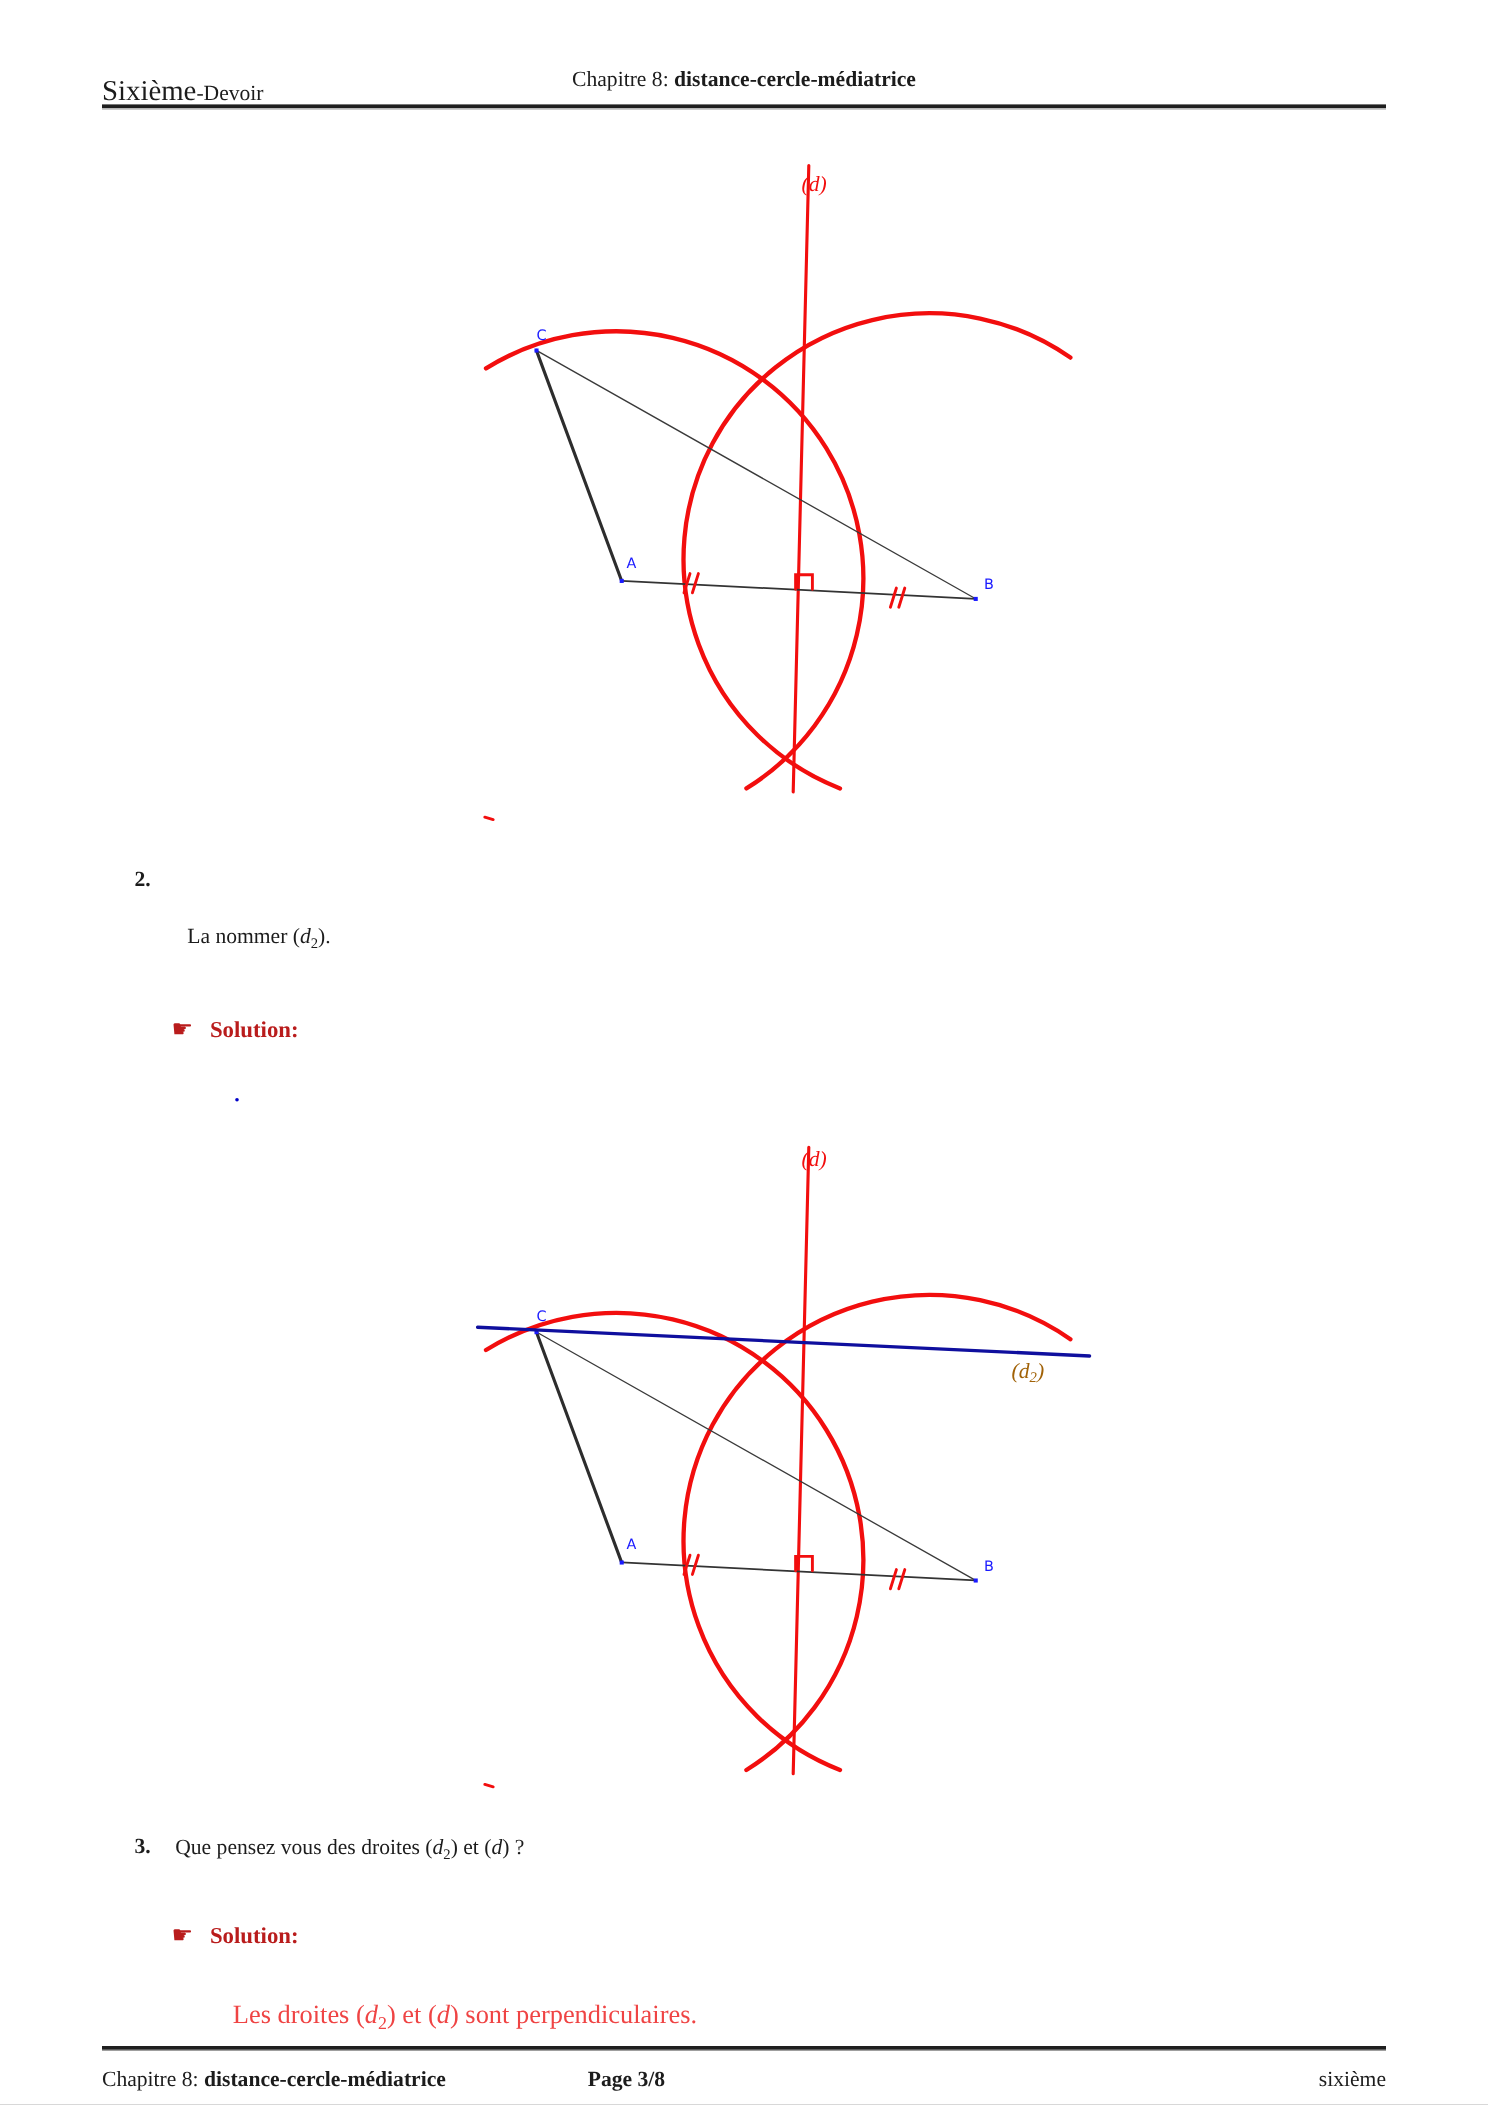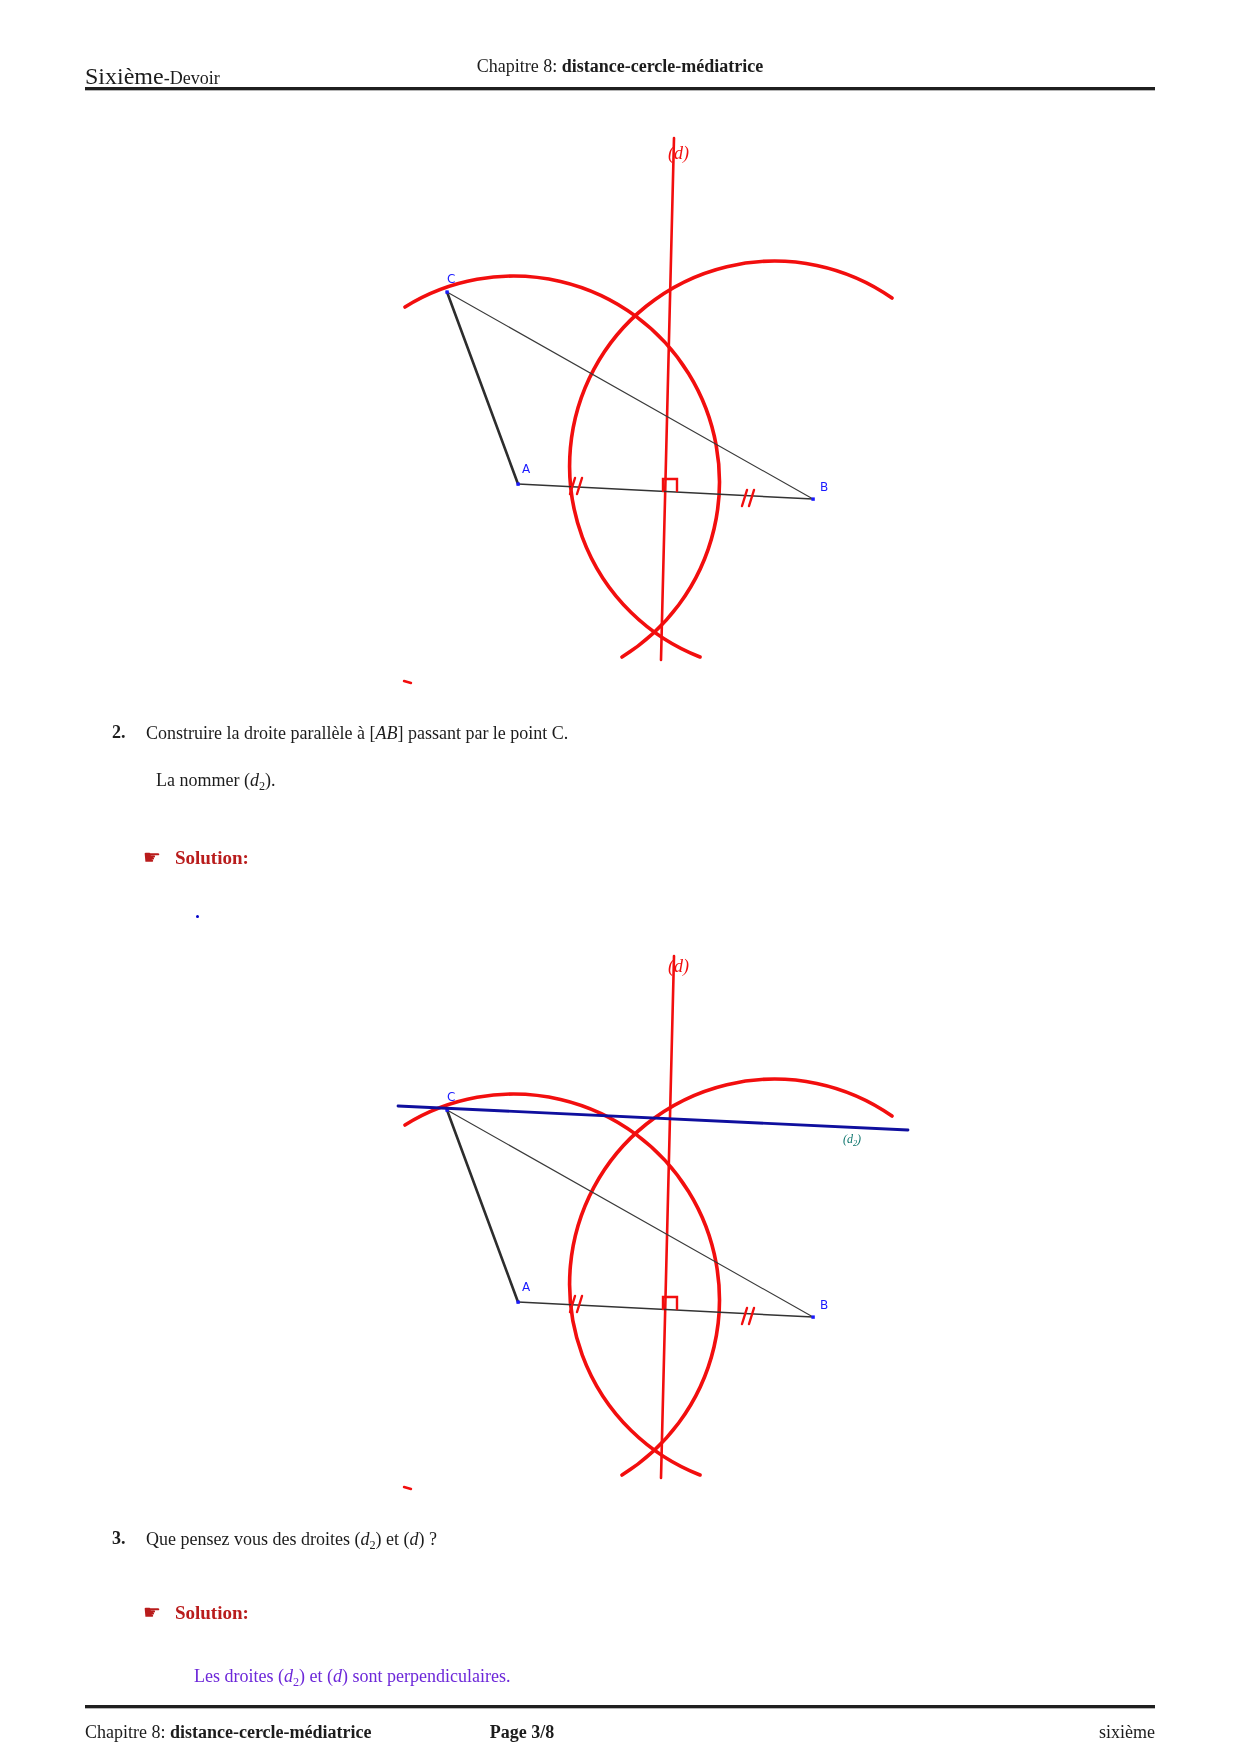--- a/index.html
+++ b/index.html
@@ -14,28 +14,28 @@
   .seg-n{}
   .seg-b{font-weight:bold;margin-top:36px;}
   .seg-i{font-style:italic;}
   .seg-sub{font-size:68%;vertical-align:-0.32em;}
   .seg-big{font-size:24px;}
   .header-left{font-size:18px;}
   .header-center{left:0;top:56px;width:1240px;text-align:center;font-size:18px;}
   .rule{position:absolute;left:85px;width:1070px;height:3px;background:#1f1f1f;border-bottom:1px solid #b5b5b5;}
   .sol-line{font-size:19px;color:#b91c1c;font-weight:bold;white-space:nowrap;}
   .sol-line .hand{font-weight:normal;margin-right:14px;font-size:20px;}
-  .answer-line{font-size:18px;color:#6d28d9;white-space:nowrap;}
+  .answer-line{font-size:22px;color:#ef4444;white-space:nowrap;}
   .footer-left{left:85px;top:1722px;font-size:18px;}
   .footer-center{left:0;top:1722px;width:1044px;text-align:center;font-size:18px;}
   .footer-right{left:85px;top:1722px;width:1070px;text-align:right;font-size:18px;}
   .fig-label{position:absolute;white-space:nowrap;}
   .pt-label{font-family:"DejaVu Sans","Liberation Sans",sans-serif;font-size:12px;color:#1a1aff;}
   .dlabel{font-size:18px;color:#f20e0e;font-style:italic;}
-  .d2label{font-size:12px;color:#0f766e;font-style:italic;}
+  .d2label{font-size:18px;color:#a16207;font-style:italic;}
   .stray-blue{position:absolute;background:#0000c8;border-radius:50%;}
   svg{position:absolute;overflow:visible;}
   .arc{fill:none;stroke:#f20e0e;stroke-width:3.6;stroke-linecap:round;}
   .dline{fill:none;stroke:#f20e0e;stroke-width:2.6;stroke-linecap:round;}
   .redthin{fill:none;stroke:#f20e0e;stroke-width:2.4;stroke-linecap:round;}
   .seg-ca{fill:none;stroke:#2d2d2d;stroke-width:2.6;stroke-linecap:round;}
   .seg-cb{fill:none;stroke:#3a3a3a;stroke-width:1.1;stroke-linecap:round;}
   .seg-ab{fill:none;stroke:#333333;stroke-width:1.5;stroke-linecap:round;}
   .pt{fill:#1a1aff;stroke:none;}
   .blueline{fill:none;stroke:#0f0f9e;stroke-width:2.8;stroke-linecap:round;}
@@ -63,21 +63,20 @@
     <rect class="pt" x="105.4" y="170.4" width="3.4" height="3.4"></rect>
     <rect class="pt" x="176.4" y="362.4" width="3.4" height="3.4"></rect>
     <rect class="pt" x="471.4" y="377.4" width="3.4" height="3.4"></rect>
   </svg>
   <div class="fig-label dlabel" style="left:668px;top:143px;"><span class="seg-n">(</span><span class="seg-i">d</span><span class="seg-n">)</span></div>
   <div class="fig-label pt-label" style="left:447px;top:272px;">C</div>
   <div class="fig-label pt-label" style="left:522px;top:462px;">A</div>
   <div class="fig-label pt-label" style="left:820px;top:480px;">B</div>
 
   <div class="abs item-number" style="left:112px;top:722px;">2.</div>
-  <div class="abs text-line" style="left:146px;top:722px;"><span class="seg-n">Construire la droite parallèle à [</span><span class="seg-i">AB</span><span class="seg-n">] passant par le point C.</span></div>
   <div class="abs text-line" style="left:156px;top:769px;"><span class="seg-n">La nommer (</span><span class="seg-i">d</span><span class="seg-sub">2</span><span class="seg-n">).</span></div>
 
   <div class="abs sol-line" style="left:143px;top:845px;">
     <span class="hand">☛</span><span>Solution:</span>
   </div>
   <div class="stray-blue" style="left:196px;top:915px;width:3px;height:3px;"></div>
 
   <svg style="left:340px;top:930px;" width="600" height="578" viewBox="0 0 600 578">
     <g transform="translate(0,8)">
       <path class="arc" d="M 65 187 A 205 205 0 1 1 282 537"></path>

